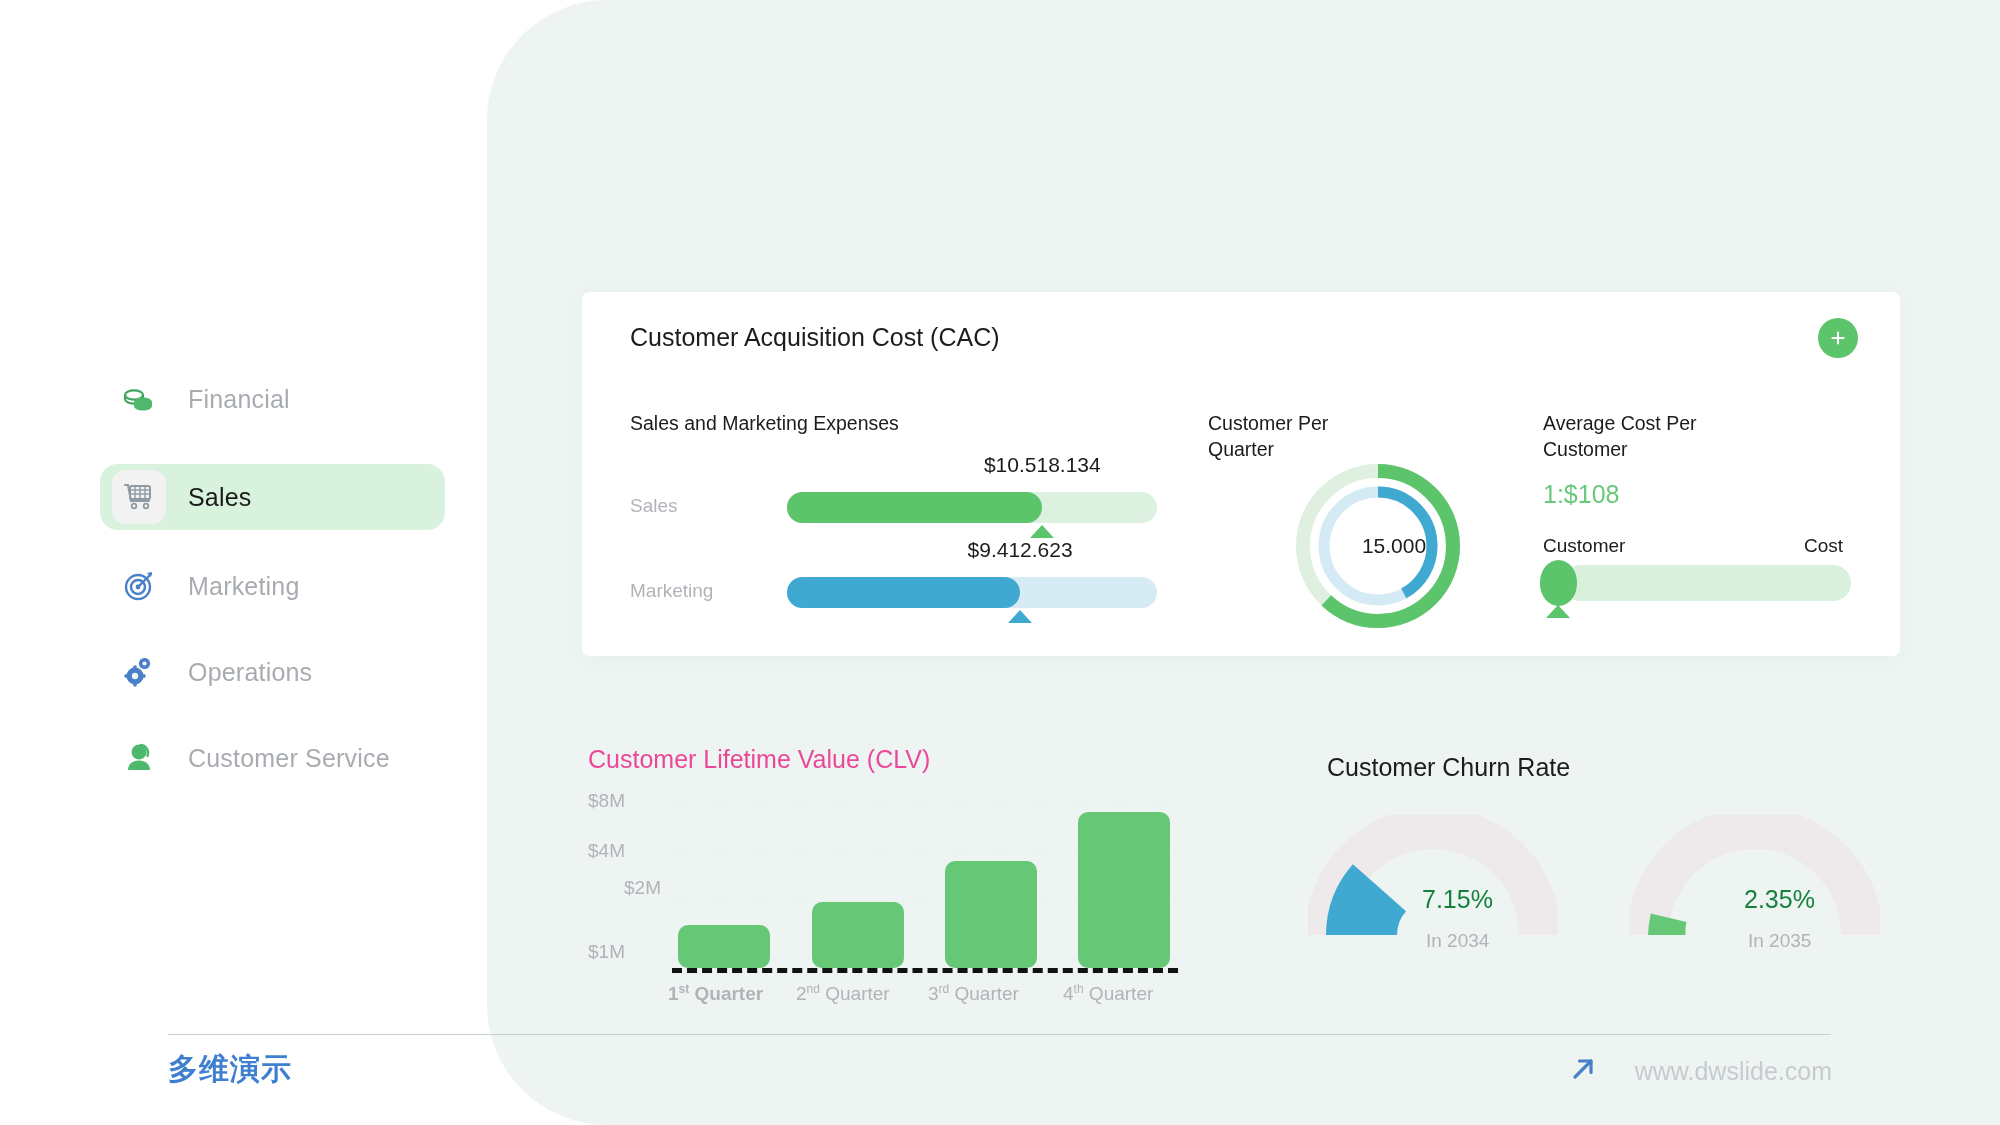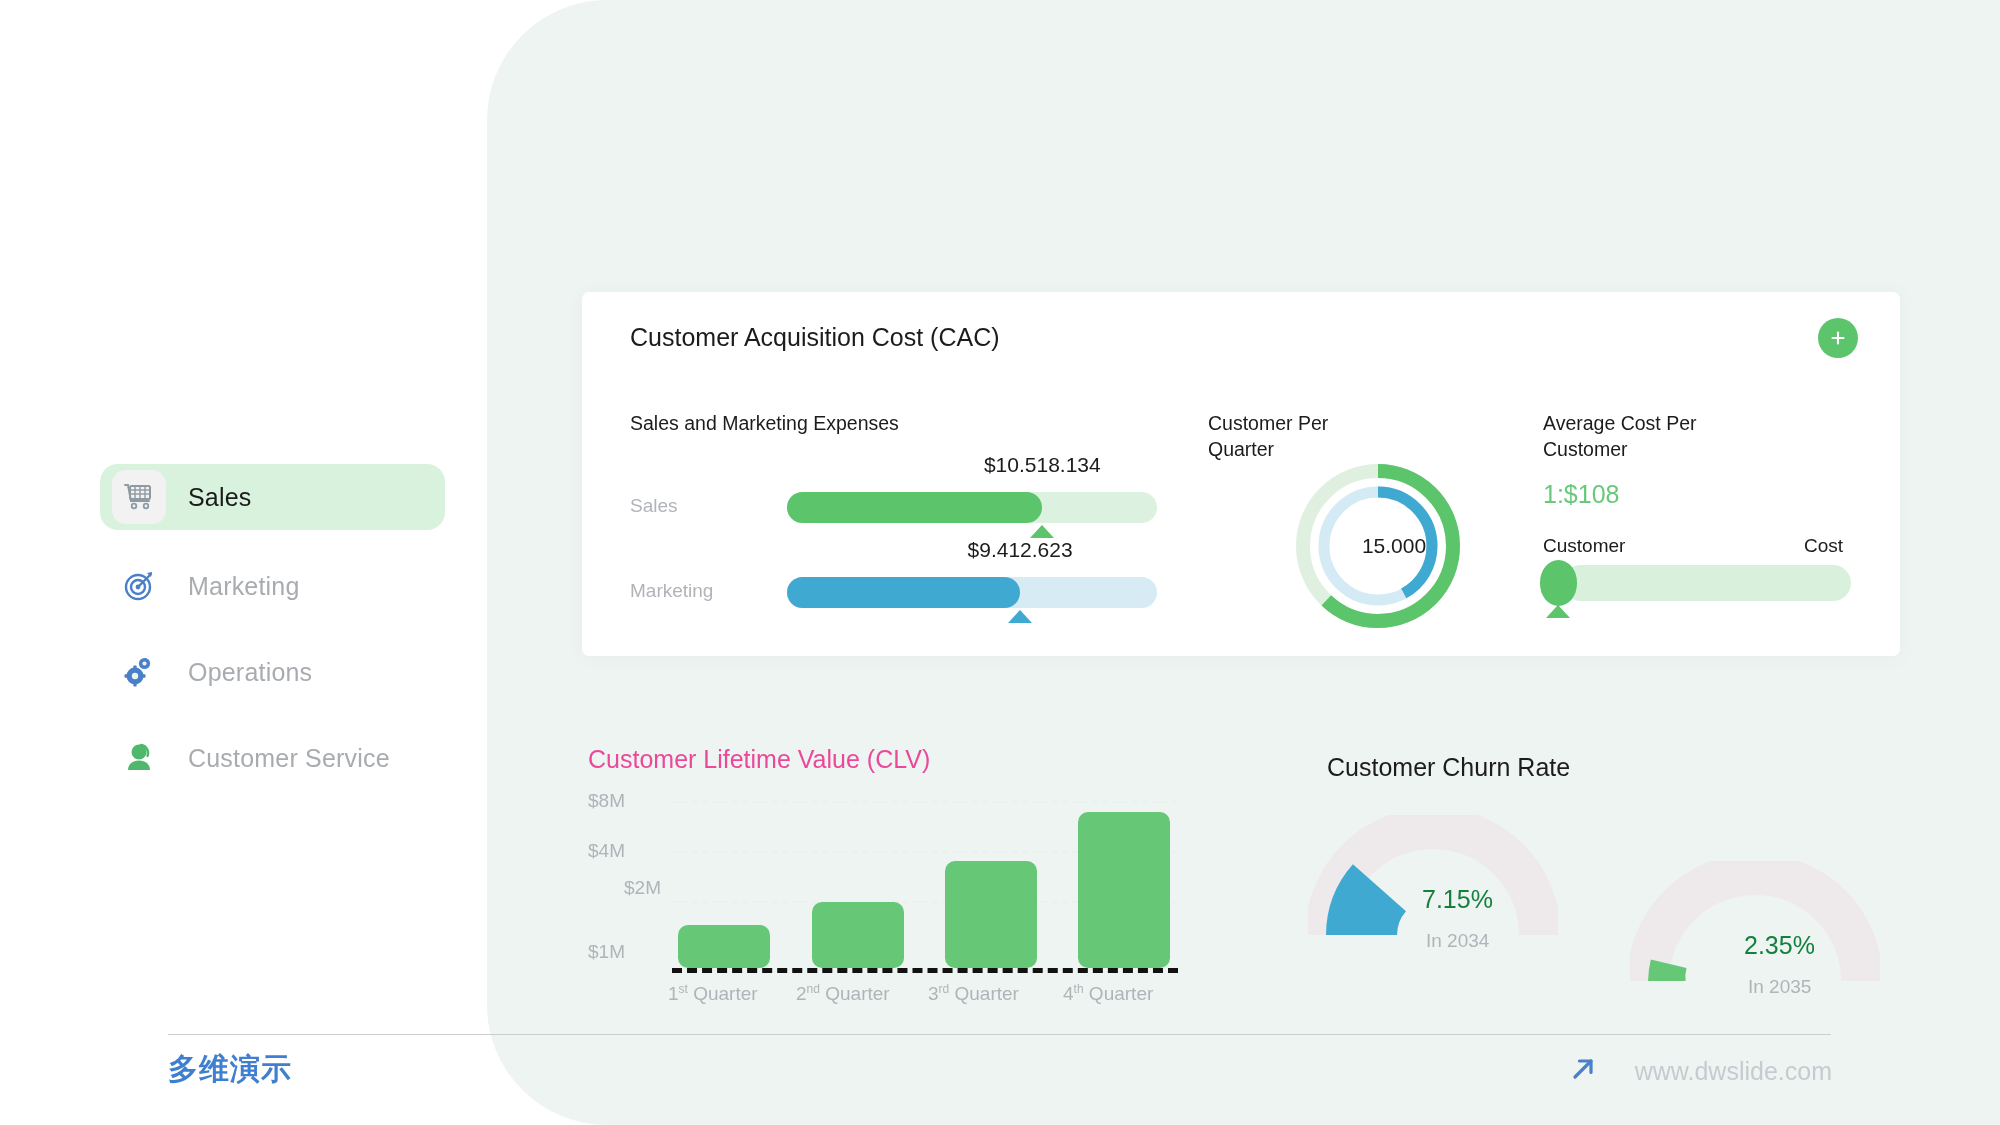--- a/index.html
+++ b/index.html
@@ -331,20 +331,31 @@
     top: 1052px;
   }
 </style>
 </head>
 <body>
 
 <div id="bg-panel"></div>
 
 <div id="sidebar">
 
+  <div class="nav-item" style="top:366px">
+    <span class="nav-icon-wrap">
+      <svg width="34" height="34" viewBox="0 0 34 34">
+        <ellipse cx="12" cy="13" rx="9" ry="4.6" fill="none" stroke="#3fa55f" stroke-width="2.2"></ellipse>
+        <path d="M3 13v4c0 2.5 4 4.6 9 4.6s9-2.1 9-4.6v-4" fill="none" stroke="#3fa55f" stroke-width="2.2"></path>
+        <ellipse cx="21" cy="20" rx="9" ry="4.6" fill="#4fb86c"></ellipse>
+        <path d="M12 20v4c0 2.5 4 4.6 9 4.6s9-2.1 9-4.6v-4" fill="#4fb86c"></path>
+      </svg>
+    </span>
+    <span class="nav-label">Financial</span>
+  </div>
 
   <div class="nav-item active" style="top:464px">
     <span class="nav-icon-wrap">
       <svg width="34" height="34" viewBox="0 0 34 34">
         <rect x="8" y="6" width="20" height="13" rx="1.5" fill="none" stroke="#8f9aa3" stroke-width="2"></rect>
         <line x1="8" y1="10" x2="28" y2="10" stroke="#8f9aa3" stroke-width="1.4"></line>
         <line x1="8" y1="14" x2="28" y2="14" stroke="#8f9aa3" stroke-width="1.4"></line>
         <line x1="13" y1="6" x2="13" y2="19" stroke="#8f9aa3" stroke-width="1.4"></line>
         <line x1="18" y1="6" x2="18" y2="19" stroke="#8f9aa3" stroke-width="1.4"></line>
         <line x1="23" y1="6" x2="23" y2="19" stroke="#8f9aa3" stroke-width="1.4"></line>
@@ -472,38 +483,38 @@
   <div class="clv-grid" style="top:61px;"></div>
   <div class="clv-grid" style="top:111px;"></div>
 
   <div class="clv-bar" style="left:90px;  top:135px; width:92px;  height:43px;"></div>
   <div class="clv-bar" style="left:224px; top:112px; width:92px;  height:66px;"></div>
   <div class="clv-bar" style="left:357px; top:71px;  width:92px;  height:107px;"></div>
   <div class="clv-bar" style="left:490px; top:22px;  width:92px;  height:156px;"></div>
 
   <div id="clv-baseline"></div>
 
-  <div class="clv-xtick" style="left:80px;"><span>1<sup>st</sup> Quarter</span></div>
+  <div class="clv-xtick" style="left:80px;font-weight:bold;"><span>1<sup>st</sup> Quarter</span></div>
   <div class="clv-xtick" style="left:208px;"><span>2<sup>nd</sup> Quarter</span></div>
   <div class="clv-xtick" style="left:340px;"><span>3<sup>rd</sup> Quarter</span></div>
   <div class="clv-xtick" style="left:475px;"><span>4<sup>th</sup> Quarter</span></div>
 </div>
 
 <div id="churn-title">Customer Churn Rate</div>
 
 <div class="gauge" style="left:1308px; top:815px;">
   <svg class="gauge-svg" width="250" height="125" viewBox="0 0 250 125">
     <path d="M18 120 A107 107 0 0 1 232 120" fill="none" stroke="#eeeaec" stroke-width="42"></path>
     <path d="M18 120 A107 107 0 0 1 44.9 49.2 L98 96.3 A36 36 0 0 0 89 120 Z" fill="#3fa9d1"></path>
   </svg>
   <div class="gauge-value" style="left:114px; top:70px;">7.15%</div>
   <div class="gauge-caption" style="left:118px; top:115px;">In 2034</div>
 </div>
 
-<div class="gauge" style="left:1630px; top:861px;">
+<div class="gauge" style="left:1630px; top:815px;">
   <svg class="gauge-svg" width="250" height="125" viewBox="0 0 250 125">
     <path d="M18 120 A107 107 0 0 1 232 120" fill="none" stroke="#eeeaec" stroke-width="42"></path>
     <path d="M18 120 A107 107 0 0 1 20.8 98.4 L56.5 106.9 A36 36 0 0 0 55.6 120 Z" fill="#66c877"></path>
   </svg>
   <div class="gauge-value" style="left:114px; top:70px;">2.35%</div>
   <div class="gauge-caption" style="left:118px; top:115px;">In 2035</div>
 </div>
 
 <div id="footer-rule"></div>
 <div id="brand-cn">多维演示</div>

